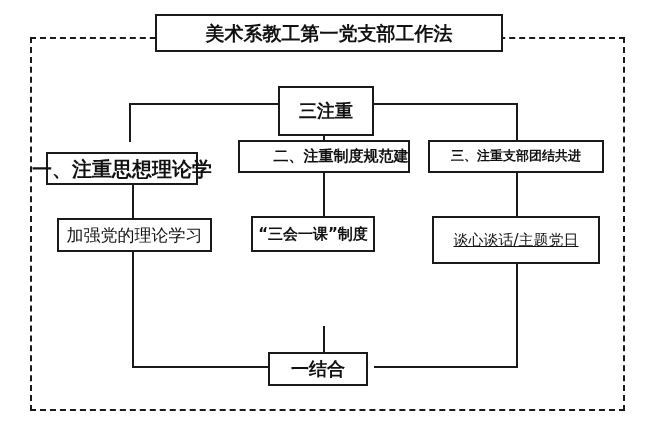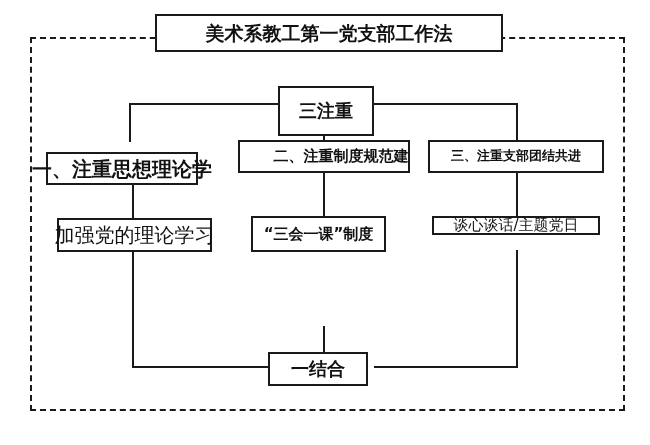--- a/index.html
+++ b/index.html
@@ -41,23 +41,23 @@
     white-space:nowrap;
   }
 
   .n-title{left:155px;top:14px;width:348px;height:38px;font-size:19px;font-weight:700;}
   .n-san{left:278px;top:86px;width:96px;height:50px;font-size:18px;font-weight:700;}
 
   .n-p1{left:46px;top:140px;width:152px;height:33px;font-size:20px;font-weight:700;margin-top:12px;}
   .n-p2{left:238px;top:140px;width:172px;height:33px;font-size:15px;font-weight:700;padding-left:34px;}
   .n-p3{left:428px;top:140px;width:176px;height:33px;font-size:13px;font-weight:700;}
 
-  .n-c1{left:57px;top:218px;width:155px;height:34px;font-size:20px;font-weight:400;}
-  .n-c2{left:251px;top:216px;width:135px;height:36px;font-size:15px;font-weight:700;}
-  .n-c3{left:432px;top:216px;width:168px;height:19px;font-size:15px;font-weight:400;}
+  .n-c1{left:57px;top:218px;width:155px;height:34px;font-size:17px;font-weight:400;}
+  .n-c2{left:251px;top:216px;width:124px;height:36px;font-size:15px;font-weight:700;}
+  .n-c3{left:432px;top:216px;width:168px;height:48px;font-size:15px;font-weight:400;text-decoration:underline;}
 
   .n-comb{left:192px;top:291px;width:271px;height:37px;font-size:17px;font-weight:700;}
   .n-yjh{left:268px;top:352px;width:100px;height:34px;font-size:18px;font-weight:700;}
 </style>
 </head>
 <body>
 
 <div id="canvas">
 
   <div class="dashed-frame"></div>

